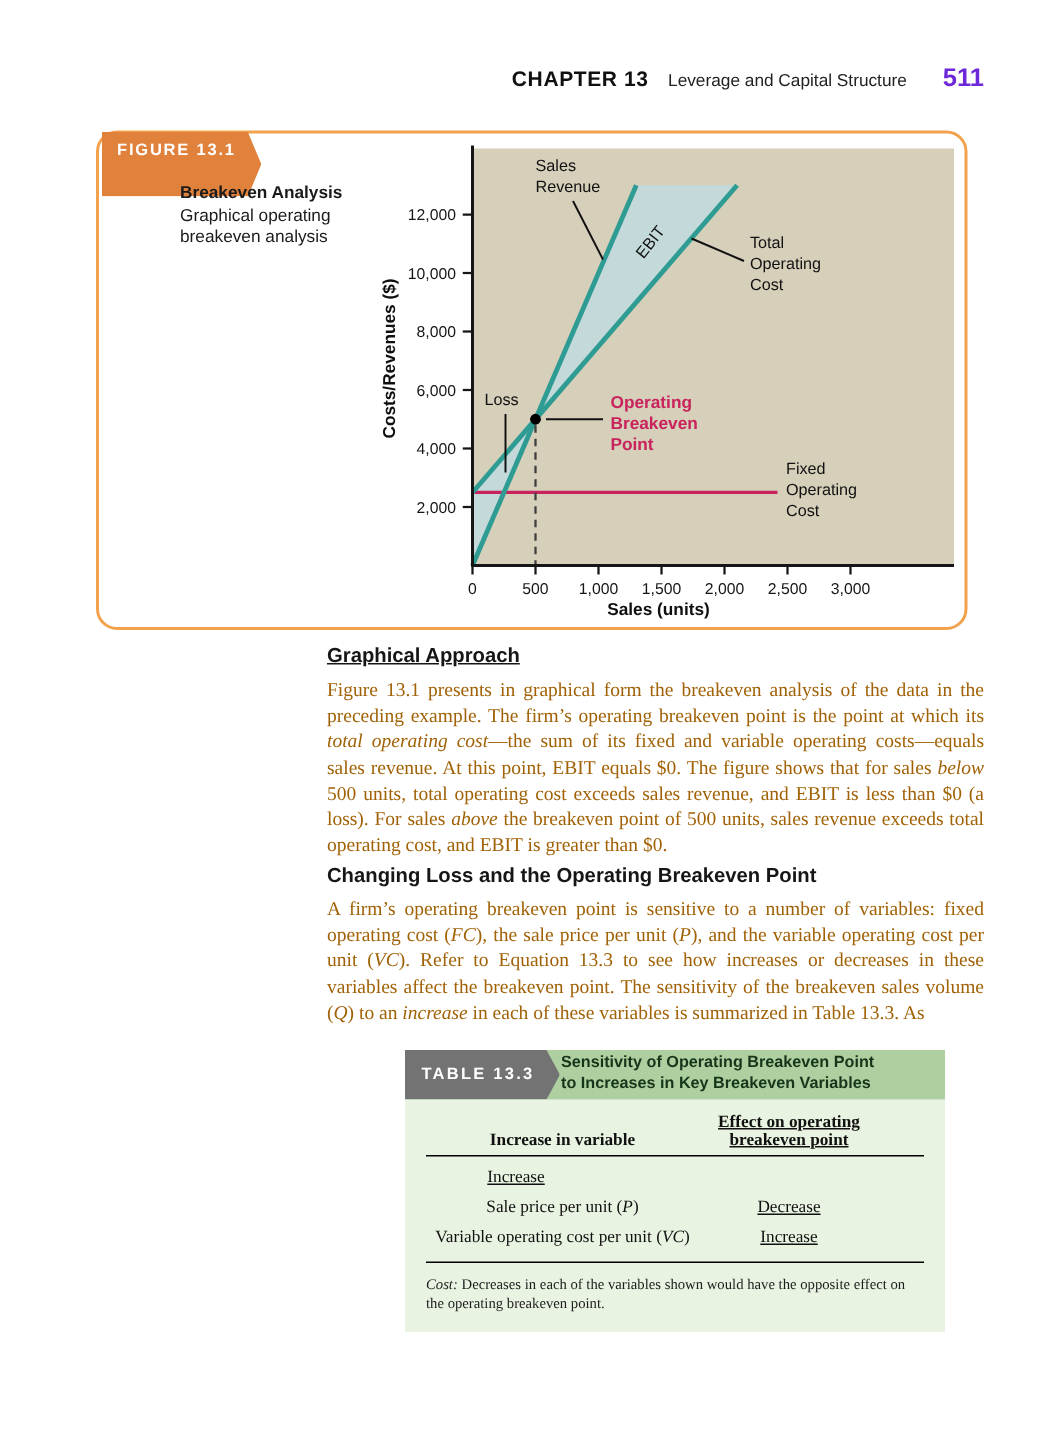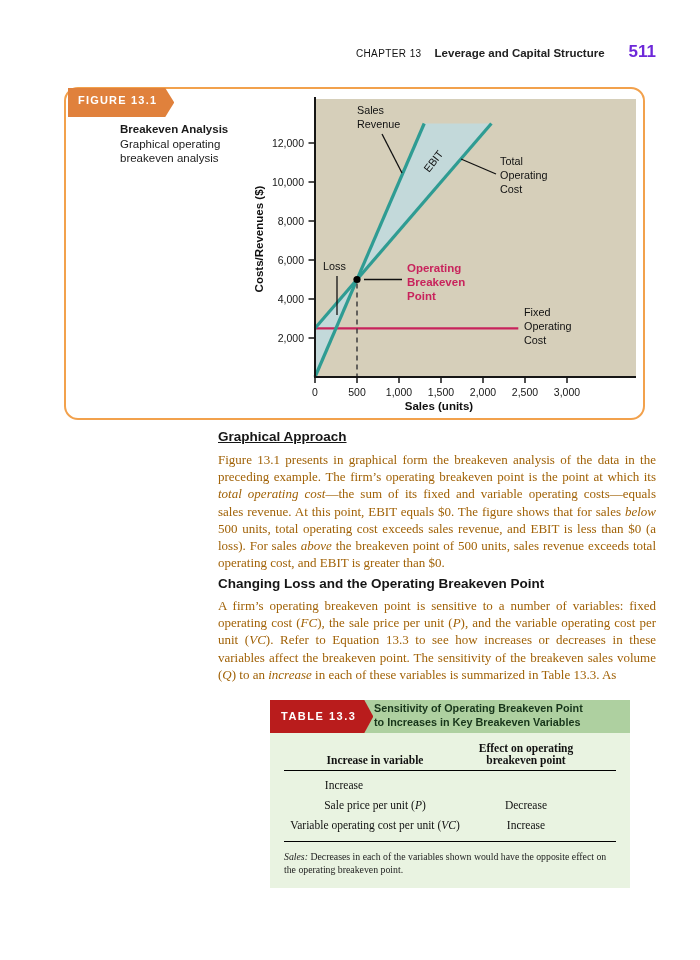--- a/index.html
+++ b/index.html
@@ -2,59 +2,59 @@
 <html><head>
 <meta charset="utf-8">
 <style>
   html,body{margin:0;padding:0;}
   body{width:700px;height:960px;background:#ffffff;position:relative;
        font-family:"Liberation Sans",sans-serif;color:#141414;overflow:hidden;}
 
   
   .hdr{position:absolute;top:42px;left:0;width:656px;display:flex;
        justify-content:flex-end;align-items:baseline;}
-  .hdr .ch{font-weight:normal;font-size:10px;letter-spacing:.4px;color:#111;}
-  .hdr .ti{font-size:11.5px;color:#222;margin-left:13px;font-weight:bold;}
+  .hdr .ch{font-weight:bold;font-size:14px;letter-spacing:.4px;color:#111;}
+  .hdr .ti{font-size:11.5px;color:#222;margin-left:13px;}
   .hdr .pg{font-size:17px;font-weight:bold;color:#6d28d9;margin-left:24px;}
 
   
   .figbox{position:absolute;left:64px;top:87px;width:577px;height:329px;
           border:2px solid #f2a14c;border-radius:14px;background:#fff;}
   .figtab{position:absolute;left:2px;top:-1px;height:25px;line-height:25px;
           background:#e0813c;color:#fff;font-size:11px;font-weight:bold;
-          letter-spacing:1.2px;padding:0 17px 4px 10px;
+          letter-spacing:1.2px;padding:0 17px 18px 10px;
           clip-path:polygon(0 0,calc(100% - 9px) 0,100% 50%,calc(100% - 9px) 100%,0 100%);}
   .figcap{position:absolute;left:9px;top:33px;width:155px;font-size:11.5px;
           line-height:14px;color:#1b1b1b;margin-left:45px;}
   .figcap .cap-title{font-weight:bold;display:block;margin-bottom:1px;}
   svg.chart{position:absolute;left:0;top:0;}
   .tick{font:10.5px "Liberation Sans",sans-serif;fill:#161616;}
   .axis-label{font:bold 11.5px "Liberation Sans",sans-serif;fill:#0f0f0f;}
   .ann{font:10.8px "Liberation Sans",sans-serif;fill:#111;}
   .ann-crimson{font:bold 11.5px "Liberation Sans",sans-serif;fill:#c8235c;}
 
   
   .h2{position:absolute;left:218px;width:438px;font-size:13.5px;font-weight:bold;color:#161616;}
   .para{position:absolute;left:218px;width:438px;font-family:"Liberation Serif",serif;
         font-size:13px;line-height:17.2px;text-align:justify;color:#a16207;}
 
   
   .tbl{position:absolute;left:270px;top:700px;width:360px;}
   .tbl-head{position:relative;height:33px;background:#aed0a0;}
-  .tbl-tab{position:absolute;left:0;top:0;height:33px;line-height:33px;background:#b91c1c;
+  .tbl-tab{position:absolute;left:0;top:0;height:33px;line-height:33px;background:#737373;
            color:#fff;font-size:11px;font-weight:bold;letter-spacing:1.5px;
            padding:0 17px 0 11px;
            clip-path:polygon(0 0,calc(100% - 9px) 0,100% 50%,calc(100% - 9px) 100%,0 100%);}
   .tbl-title{margin-left:104px;padding-top:2px;font-size:10.8px;font-weight:bold;
              line-height:13.8px;color:#17351a;}
   .tbl-body{background:#e9f3e1;padding:9px 14px 12px;}
   .t-hrow{display:flex;align-items:flex-end;font-family:"Liberation Serif",serif;
           font-size:11.5px;font-weight:bold;color:#111;padding-bottom:4px;}
   .t-c1{flex:1;text-align:center;}
-  .t-c2{width:120px;margin-right:30px;text-align:center;}
+  .t-c2{width:120px;margin-right:30px;text-align:center;text-decoration:underline;}
   .t-rule{border:none;border-top:1.9px solid #000;margin:0;}
   .t-rows{padding:4px 0 6px;}
   .t-row{display:flex;font-family:"Liberation Serif",serif;font-size:11.5px;
          line-height:20px;color:#111;}
   .t-note{font-family:"Liberation Serif",serif;font-size:9.8px;line-height:12.5px;
           color:#1d1d1d;padding-top:9px;width:332px;}
 </style>
 </head>
 <body>
 
@@ -159,15 +159,15 @@
         <div class="t-row">
           <div class="t-c1">Sale price per unit (<i>P</i>)</div>
           <div class="t-c2">Decrease</div>
         </div>
         <div class="t-row">
           <div class="t-c1">Variable operating cost per unit (<i>VC</i>)</div>
           <div class="t-c2">Increase</div>
         </div>
       </div>
     <hr class="t-rule">
-    <div class="t-note"><i>Sales:</i> Decreases in each of the variables shown would have the opposite effect on the operating breakeven point.</div>
+    <div class="t-note"><i>Cost:</i> Decreases in each of the variables shown would have the opposite effect on the operating breakeven point.</div>
   </div>
 </div>
 
 </body></html>

